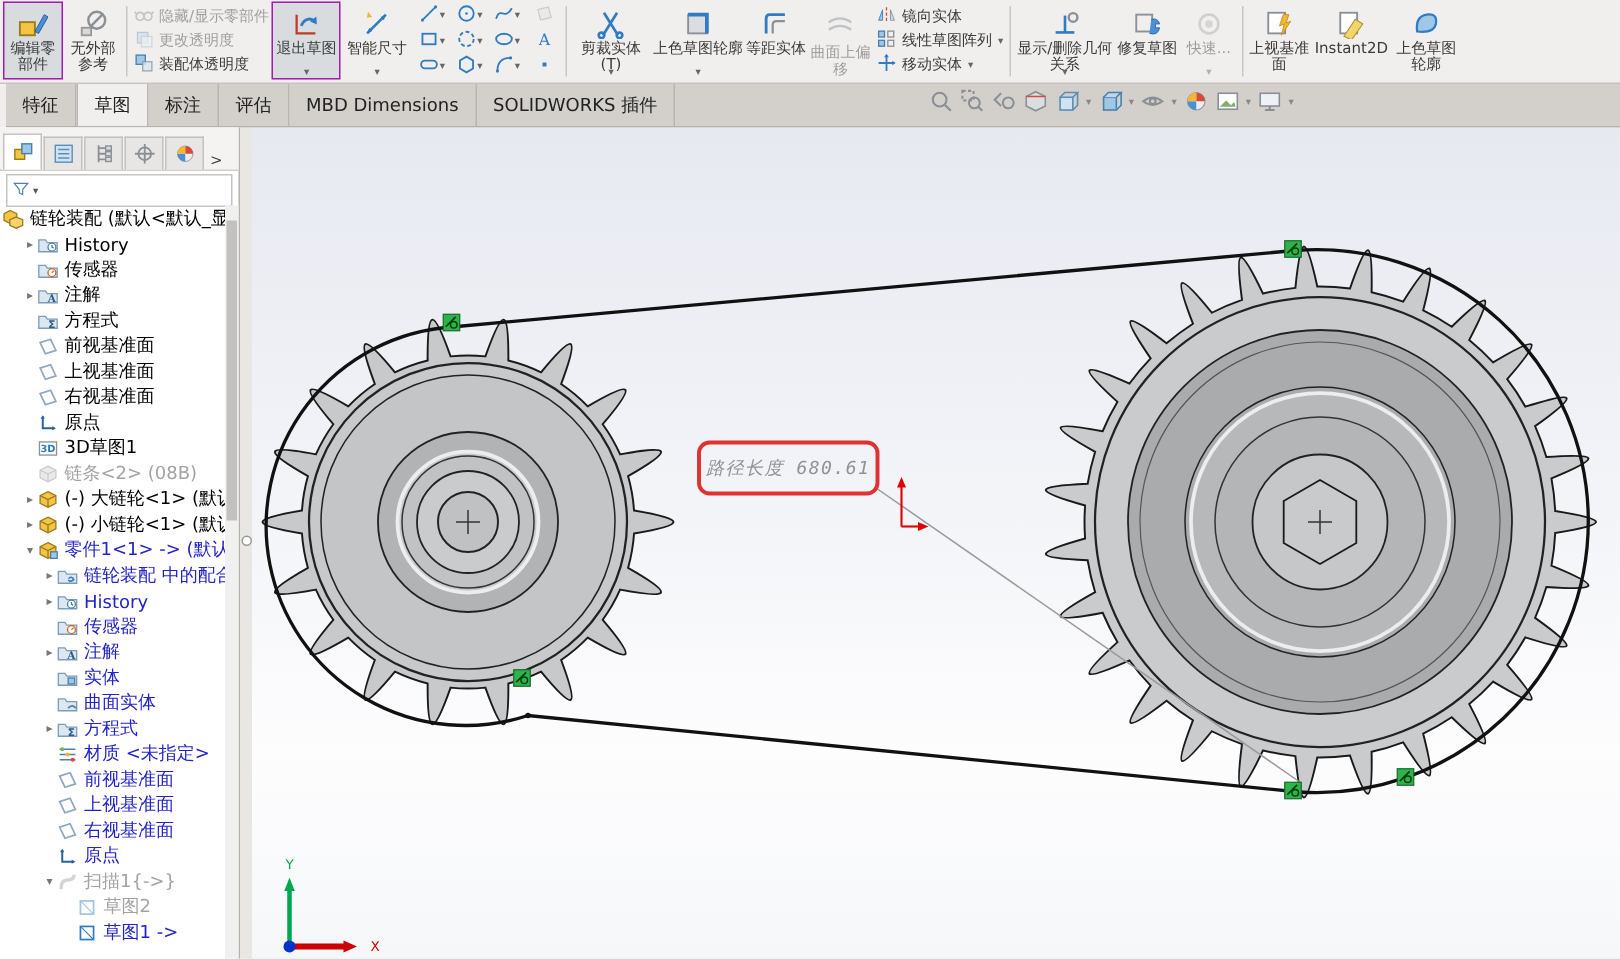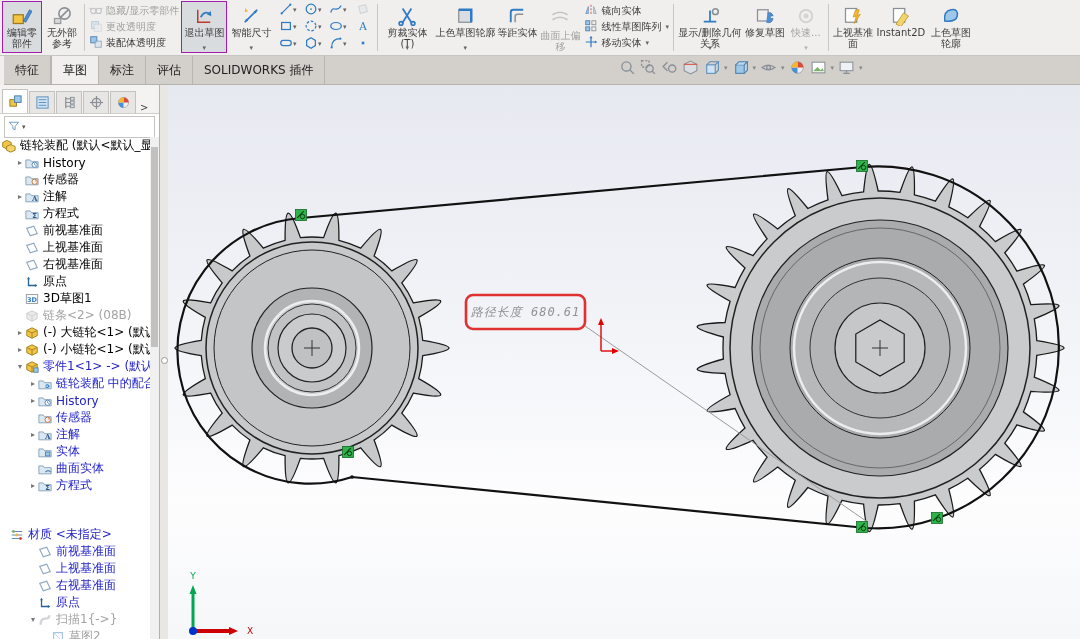--- a/index.html
+++ b/index.html
@@ -347,20 +347,21 @@
       </span>
       <span class="tlabel">上色草图轮廓</span>
     </div>
   </div>
 
 <div id="tabrow">
     <div class="tab">特征</div>
     <div class="tab active">草图</div>
     <div class="tab">标注</div>
     <div class="tab">评估</div>
+    <div class="tab">MBD Dimensions</div>
     <div class="tab">SOLIDWORKS 插件</div>
   </div>
 <div id="headsup">
     <span class="hicon">
       <svg width="17" height="17" viewBox="0 0 16 16" xmlns="http://www.w3.org/2000/svg">
         <circle cx="7" cy="7" r="4.3" class="sg"></circle>
         <line x1="10.3" y1="10.3" x2="14" y2="14" class="sg"></line>
       </svg>
     </span>
     <span class="hicon">
@@ -681,21 +682,21 @@
       <div class="trow c-b" style="padding-left: 28px;">
         <span class="exp">▸</span>
         <span class="ticn">
           <svg width="14" height="14" viewBox="0 0 16 16" xmlns="http://www.w3.org/2000/svg">
             <path d="M1 4.5 L6 4.5 L7.5 6.5 L15 6.5 L15 13.5 L1 13.5 Z" fill="#dbe7f3" stroke="#7f9cb5"></path>
             <text x="11" y="13" font-size="8" fill="#2a5a8a" text-anchor="middle" font-weight="bold">Σ</text>
           </svg>
         </span>
         <span class="tlbl">方程式</span>
       </div>
-      <div class="trow c-b" style=" margin-top: 32px;">
+      <div class="trow c-b" style="padding-left: 28px;">
         <span class="exp"></span>
         <span class="ticn">
           <svg width="14" height="14" viewBox="0 0 16 16" xmlns="http://www.w3.org/2000/svg">
             <line x1="2" y1="4" x2="14" y2="4" stroke="#4a7fae"></line>
             <line x1="2" y1="8" x2="14" y2="8" stroke="#4a7fae"></line>
             <line x1="2" y1="12" x2="14" y2="12" stroke="#4a7fae"></line>
             <circle cx="4" cy="4" r="1.6" fill="#7fb069"></circle>
             <circle cx="8" cy="8" r="1.6" fill="#f2b632"></circle>
             <circle cx="12" cy="12" r="1.6" fill="#d84b3a"></circle>
           </svg>

